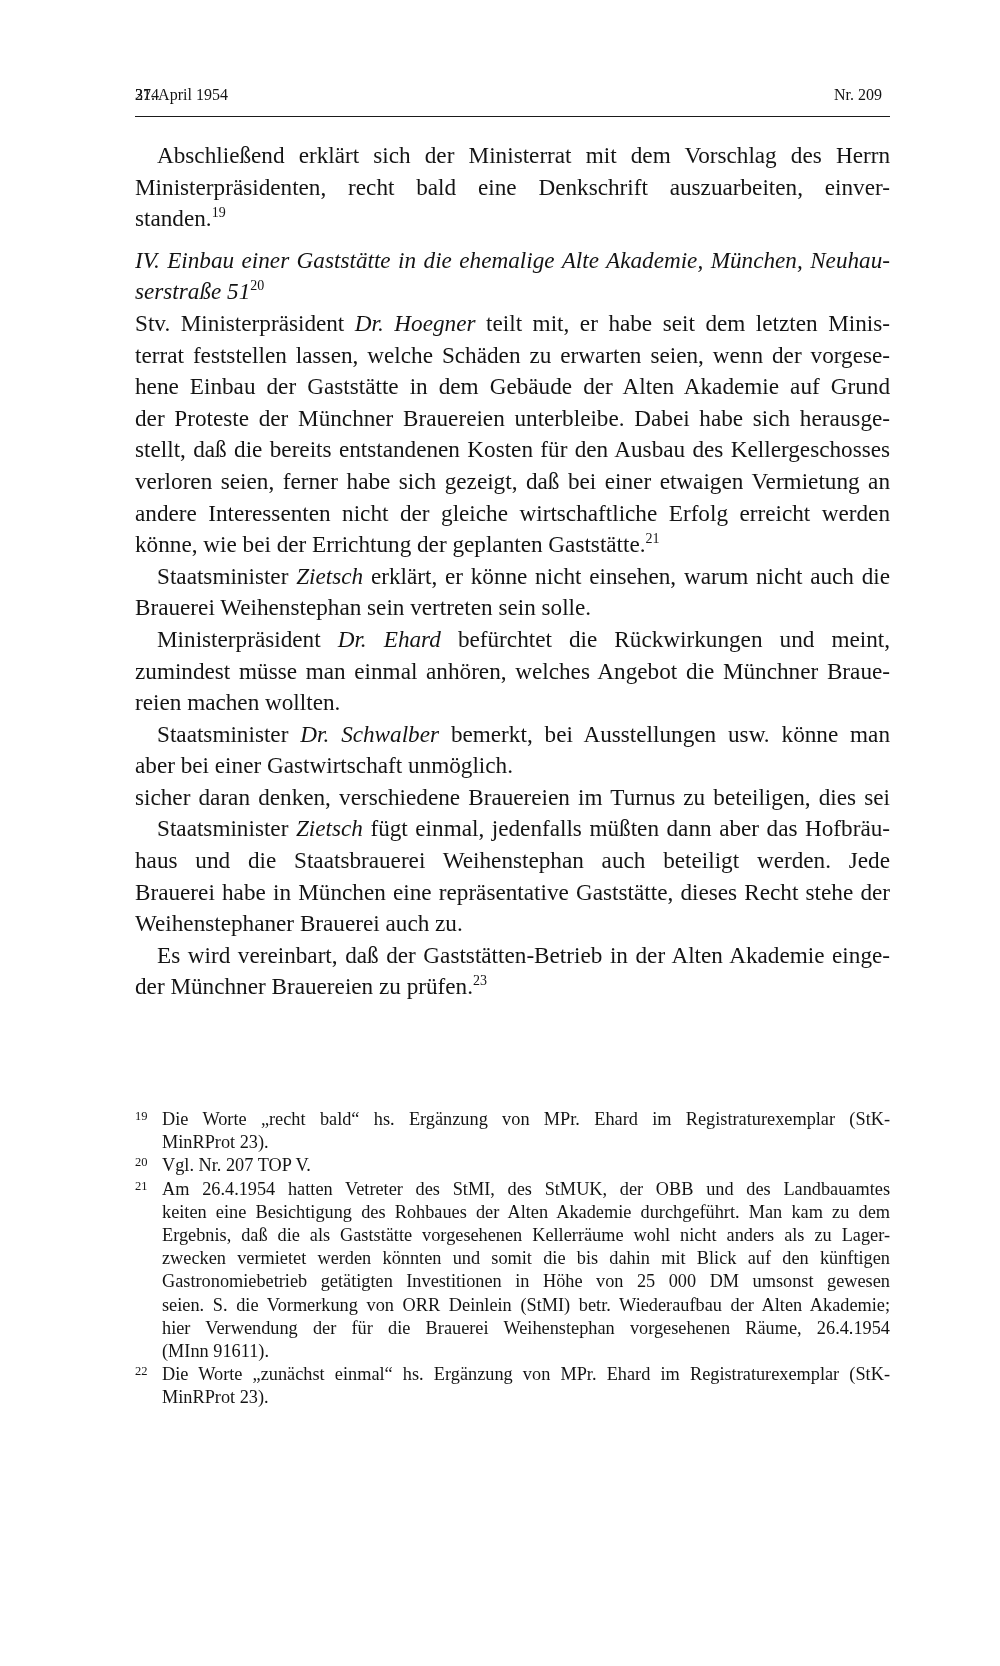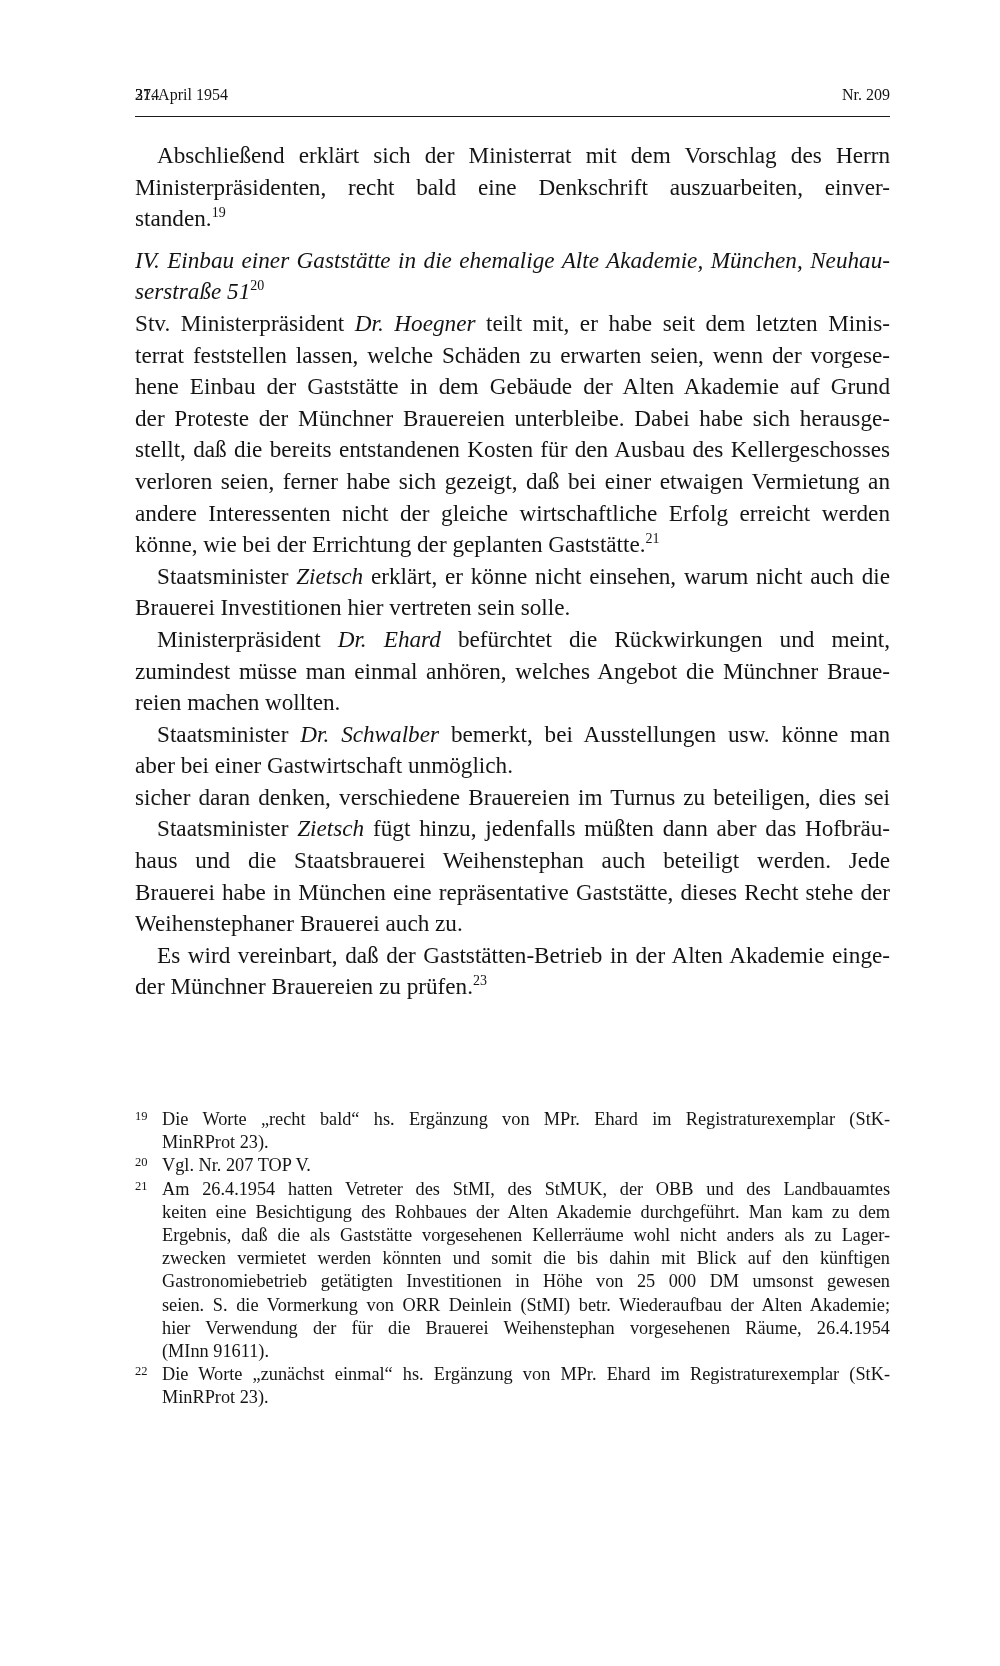--- a/index.html
+++ b/index.html
@@ -4,21 +4,21 @@
 <style>
   html, body { margin:0; padding:0; background:#ffffff; }
   body { width:1000px; height:1666px; position:relative; overflow:hidden;
          font-family:"Liberation Serif","DejaVu Serif",serif; color:#141414; }
   .page { position:absolute; left:135px; top:0; width:755px; }
   .header { position:absolute; top:80px; left:0; width:755px; height:36px;
             border-bottom:1.5px solid #1a1a1a; font-size:16px; }
   .header span { position:absolute; top:0; line-height:30px; }
   .h-left { left:0; }
   .h-center { left:0; right:0; }
-  .h-right { right:0; }
+  .h-right { right:8px; }
   .body { position:absolute; top:140px; left:0; width:755px; font-size:23.2px; line-height:31.6px; }
   .line { display:block; white-space:nowrap; height:31.6px; }
   .just { text-align:justify; text-align-last:justify; white-space:normal; overflow:hidden; }
   .indent { padding-left:22px; }
   .gap { height:10px; }
   em { }
   sup { font-size:14px; line-height:0; vertical-align:9px; }
   .footnotes { position:absolute; top:1108px; left:0; width:755px; font-size:18.3px; line-height:23.2px; }
   .fn { position:relative; padding-left:27px; margin-bottom:0; }
   .fn-num { position:absolute; left:0; top:-3px; font-size:12.5px; }
@@ -55,37 +55,37 @@
       <span class="line just">hene Einbau der Gaststätte in dem Gebäude der Alten Akademie auf Grund</span>
       <span class="line just">der Proteste der Münchner Brauereien unterbleibe. Dabei habe sich herausge-</span>
       <span class="line just">stellt, daß die bereits entstandenen Kosten für den Ausbau des Kellergeschosses</span>
       <span class="line just">verloren seien, ferner habe sich gezeigt, daß bei einer etwaigen Vermietung an</span>
       <span class="line just">andere Interessenten nicht der gleiche wirtschaftliche Erfolg erreicht werden</span>
       <span class="line"><span>könne, wie bei der Errichtung der geplanten Gaststätte.</span><sup>21</sup></span>
     </div>
 
     <div>
       <span class="line just indent"><span>Staatsminister </span><em>Zietsch</em><span> erklärt, er könne nicht einsehen, warum nicht auch die</span></span>
-      <span class="line">Brauerei Investitionen hier vertreten sein solle.</span>
+      <span class="line">Brauerei Weihenstephan sein vertreten sein solle.</span>
     </div>
 
     <div>
       <span class="line just indent"><span>Ministerpräsident </span><em>Dr. Ehard</em><span> befürchtet die Rückwirkungen und meint,</span></span>
       <span class="line just">zumindest müsse man einmal anhören, welches Angebot die Münchner Braue-</span>
       <span class="line">reien machen wollten.</span>
     </div>
 
     <div>
       <span class="line just indent"><span>Staatsminister </span><em>Dr. Schwalber</em><span> bemerkt, bei Ausstellungen usw. könne man</span></span>
       <span class="line">aber bei einer Gastwirtschaft unmöglich.</span>
       <span class="line just">sicher daran denken, verschiedene Brauereien im Turnus zu beteiligen, dies sei</span>
     </div>
 
     <div>
-      <span class="line just indent"><span>Staatsminister </span><em>Zietsch</em><span> fügt hinzu, jedenfalls müßten dann aber das Hofbräu-</span></span>
+      <span class="line just indent"><span>Staatsminister </span><em>Zietsch</em><span> fügt einmal, jedenfalls müßten dann aber das Hofbräu-</span></span>
       <span class="line just">haus und die Staatsbrauerei Weihenstephan auch beteiligt werden. Jede</span>
       <span class="line just">Brauerei habe in München eine repräsentative Gaststätte, dieses Recht stehe der</span>
       <span class="line">Weihenstephaner Brauerei auch zu.</span>
     </div>
 
     <div>
       <span class="line just indent">Es wird vereinbart, daß der Gaststätten-Betrieb in der Alten Akademie einge-</span>
       <span class="line"><span>der Münchner Brauereien zu prüfen.</span><sup>23</sup></span>
     </div>
   </div>

